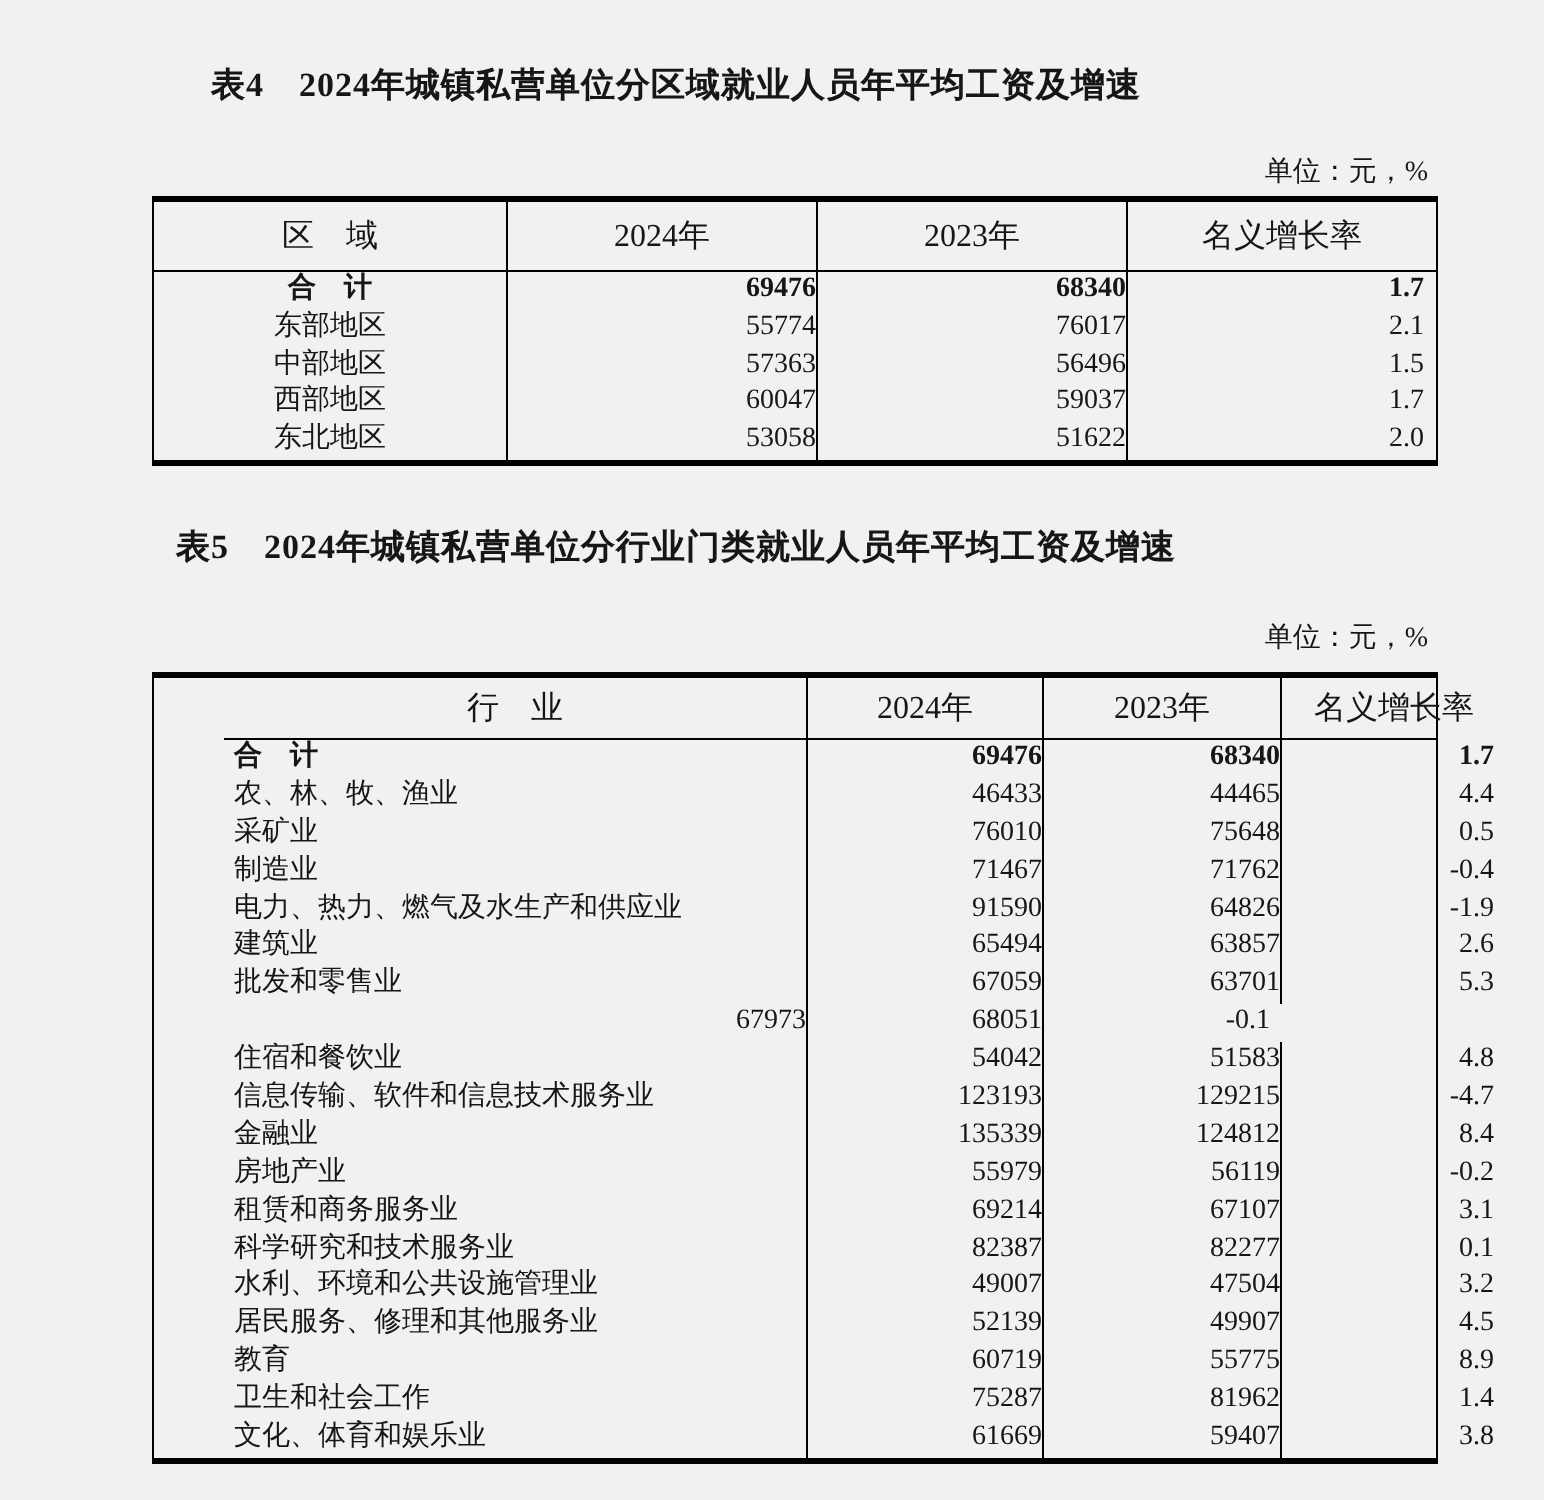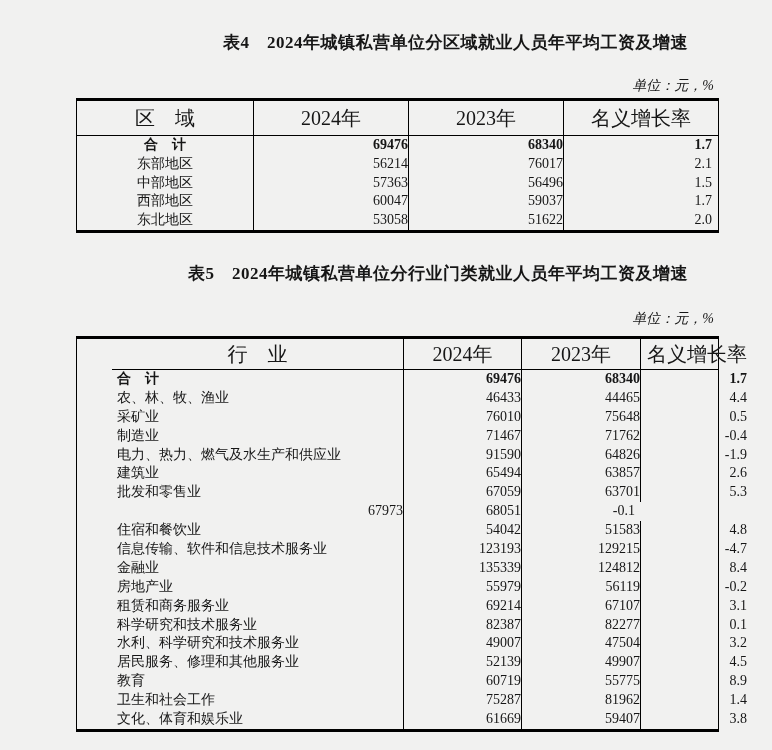--- a/index.html
+++ b/index.html
@@ -12,37 +12,35 @@
     position: relative;
     background: #f1f1f0;
     font-family: "Liberation Serif", "DejaVu Serif", serif;
     color: #161616;
     overflow: hidden;
   }
   .tbl-title {
     position: absolute;
     left: 0;
     width: 676px;
-    text-align: right;
+    text-align: center;
     font-size: 17px;
     font-weight: bold;
     letter-spacing: 0.5px;
-    padding-left: 12px;
   }
   #title4 { top: 31px; }
   #title5 { top: 262px; }
   .unit-label {
     position: absolute;
     left: 76px;
     width: 643px;
     text-align: right;
     font-size: 14px;
     padding-right: 5px;
     box-sizing: border-box;
-    font-style: italic;
   }
   #unit4 { top: 77px; }
   #unit5 { top: 310px; }
   .stat-table {
     position: absolute;
     left: 76px;
     width: 643px;
     border-top: 3px solid #000;
     border-bottom: 3px solid #000;
     border-left: 1px solid #000;
@@ -64,21 +62,21 @@
   }
   .thead {
     border-bottom: 1px solid #000;
   }
   #table4 .thead { height: 34px; }
   #table5 .thead { height: 30px; }
   .hcell {
     display: flex;
     align-items: center;
     justify-content: center;
-    font-size: 20px;
+    font-size: 16px;
     border-right: 1px solid #000;
   }
   .hcell:last-child { border-right: none; }
   #table4 .trow { height: 18.8px; }
   #table5 .trow { height: 18.9px; }
   .cell {
     font-size: 14px;
     line-height: 18.8px;
     border-right: 1px solid #000;
     box-sizing: border-box;
@@ -109,21 +107,21 @@
   </div>
   <div class="tbody" id="tbody4">
       <div class="trow bold">
         <div class="cell c-center">合　计</div>
         <div class="cell c-num">69476</div>
         <div class="cell c-num">68340</div>
         <div class="cell c-growth">1.7</div>
       </div>
       <div class="trow">
         <div class="cell c-center">东部地区</div>
-        <div class="cell c-num">56214</div>
+        <div class="cell c-num">55774</div>
         <div class="cell c-num">76017</div>
         <div class="cell c-growth">2.1</div>
       </div>
       <div class="trow">
         <div class="cell c-center">中部地区</div>
         <div class="cell c-num">57363</div>
         <div class="cell c-num">56496</div>
         <div class="cell c-growth">1.5</div>
       </div>
       <div class="trow">
@@ -230,21 +228,21 @@
         <div class="cell c-num">67107</div>
         <div class="cell c-growth">3.1</div>
       </div>
       <div class="trow">
         <div class="cell c-left">科学研究和技术服务业</div>
         <div class="cell c-num">82387</div>
         <div class="cell c-num">82277</div>
         <div class="cell c-growth">0.1</div>
       </div>
       <div class="trow">
-        <div class="cell c-left">水利、科学研究和技术服务业</div>
+        <div class="cell c-left">水利、环境和公共设施管理业</div>
         <div class="cell c-num">49007</div>
         <div class="cell c-num">47504</div>
         <div class="cell c-growth">3.2</div>
       </div>
       <div class="trow">
         <div class="cell c-left">居民服务、修理和其他服务业</div>
         <div class="cell c-num">52139</div>
         <div class="cell c-num">49907</div>
         <div class="cell c-growth">4.5</div>
       </div>

